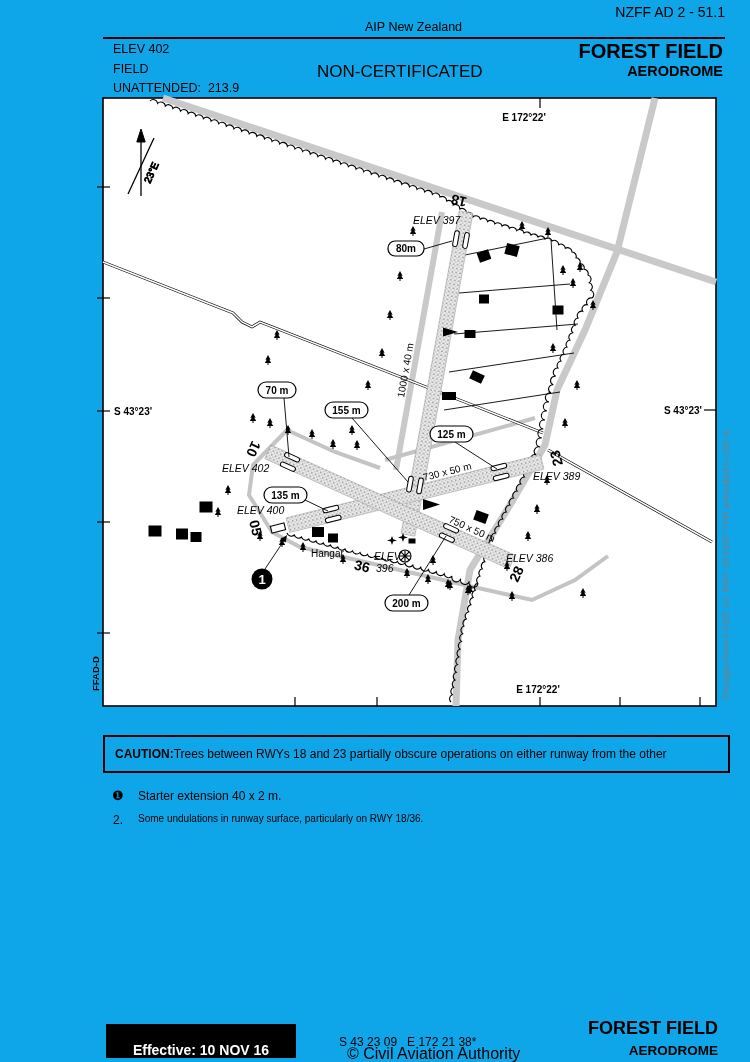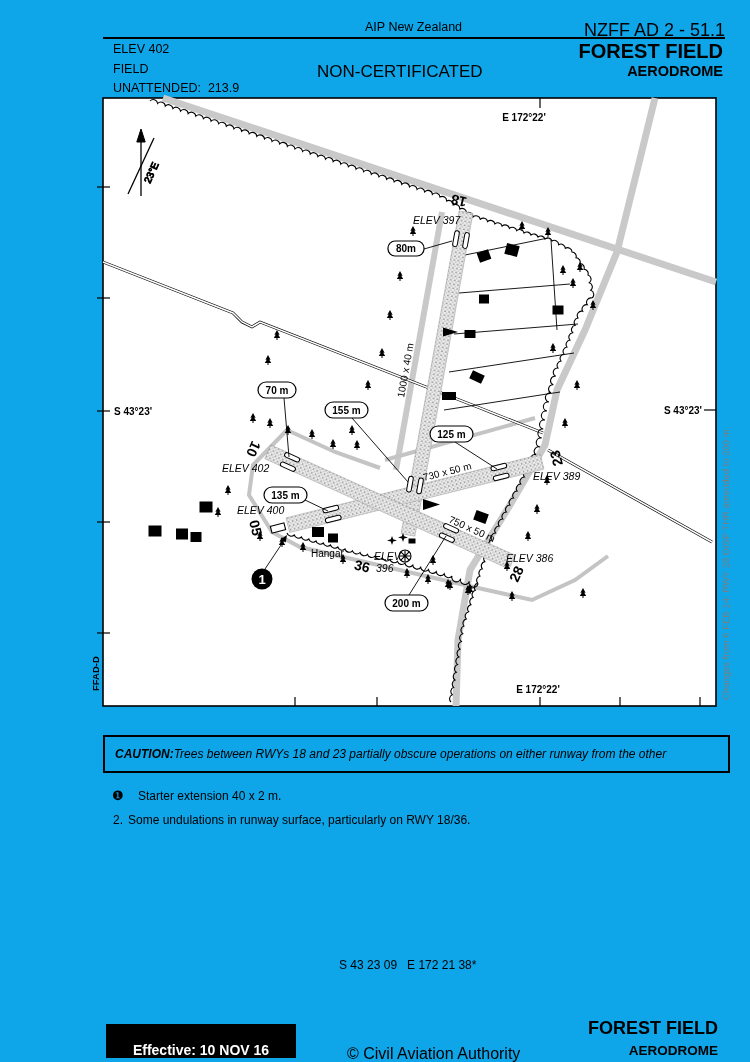--- a/index.html
+++ b/index.html
@@ -4,34 +4,34 @@
 <style>
   html,body{margin:0;padding:0;background:#fff;}
   #page{position:relative;width:750px;height:1062px;background:#0ea5e9;overflow:hidden;
         font-family:"Liberation Sans",sans-serif;color:#000;}
   .t{position:absolute;white-space:pre;}
   .rule{position:absolute;background:#000;}
   .bold{font-weight:bold;}
   .it{}
   #cautionbox{position:absolute;left:103px;top:735px;width:613px;height:34px;
               border:2px solid #000;display:flex;align-items:center;padding-left:10px;
-              font-size:12px;box-sizing:content-box;font-style:italic;}
+              font-size:12px;box-sizing:content-box;}
   #effbox{position:absolute;left:106px;top:1024px;width:190px;height:34px;background:#000;
           color:#fff;display:flex;align-items:flex-end;justify-content:center;
           font-weight:bold;font-size:14px;}
   .notemark{position:absolute;font-size:13px;}
   svg text{font-family:"Liberation Sans",sans-serif;}
 </style>
 </head>
 <body>
 
 <div id="page">
 
   <div class="t" style="left:365px;top:20px;font-size:12.5px;">AIP New Zealand</div>
-  <div class="t" style="right:25px;top:20px;font-size:18px;text-align:center;">NZFF AD 2 - 51.1</div>
+  <div class="t" style="right:25px;top:4px;font-size:14px;text-align:center;">NZFF AD 2 - 51.1</div>
   <div class="rule" style="left:103px;top:37px;width:622px;height:2px;"></div>
 
   <div class="t" style="left:113px;top:42px;font-size:12.5px;">ELEV 402</div>
   <div class="t bold" style="right:27px;top:40px;font-size:20px;">FOREST FIELD</div>
   <div class="t" style="left:113px;top:62px;font-size:12.5px;">FIELD</div>
   <div class="t" style="left:317px;top:62px;font-size:17px;">NON-CERTIFICATED</div>
   <div class="t bold" style="right:27px;top:63px;font-size:14.5px;">AERODROME</div>
   <div class="t" style="left:113px;top:81px;font-size:12.5px;"><span class="it">UNATTENDED:</span><span>  </span><span class="it">213.9</span></div>
 
   <svg style="position:absolute;left:85px;top:90px;" width="660" height="630" viewBox="85 90 660 630">
@@ -271,22 +271,22 @@
   </svg>
 
   <div id="cautionbox">
     <span class="bold">CAUTION:</span>
       <span> Trees between RWYs 18 and 23 partially obscure operations on either runway from the other</span>
   </div>
 
   <div class="notemark" style="left:112px;top:788px;">❶</div>
   <div class="t" style="left:138px;top:789px;font-size:12px;">Starter extension 40 x 2 m.</div>
   <div class="t" style="left:113px;top:813px;font-size:12px;">2.</div>
-  <div class="t" style="left:128px;top:813px;font-size:12px;">Some undulations in runway surface, particularly on RWY 18/36.</div>
-
-  <div class="t it" style="left:339px;top:958px;font-size:12px;">S 43 23 09   E 172 21 38*</div>
+  <div class="t" style="left:138px;top:813px;font-size:10px;">Some undulations in runway surface, particularly on RWY 18/36.</div>
+
+  <div class="t it" style="left:339px;top:1035px;font-size:12px;">S 43 23 09   E 172 21 38*</div>
   <div id="effbox">
       <span>Effective: 10 NOV 16</span>
     </div>
   <div class="t" style="left:347px;top:1045px;font-size:16px;">© Civil Aviation Authority</div>
   <div class="t bold" style="right:32px;top:1018px;font-size:18px;">FOREST FIELD</div>
   <div class="t bold" style="right:32px;top:1043px;font-size:13.5px;">AERODROME</div>
 </div>
 
 </body></html>

